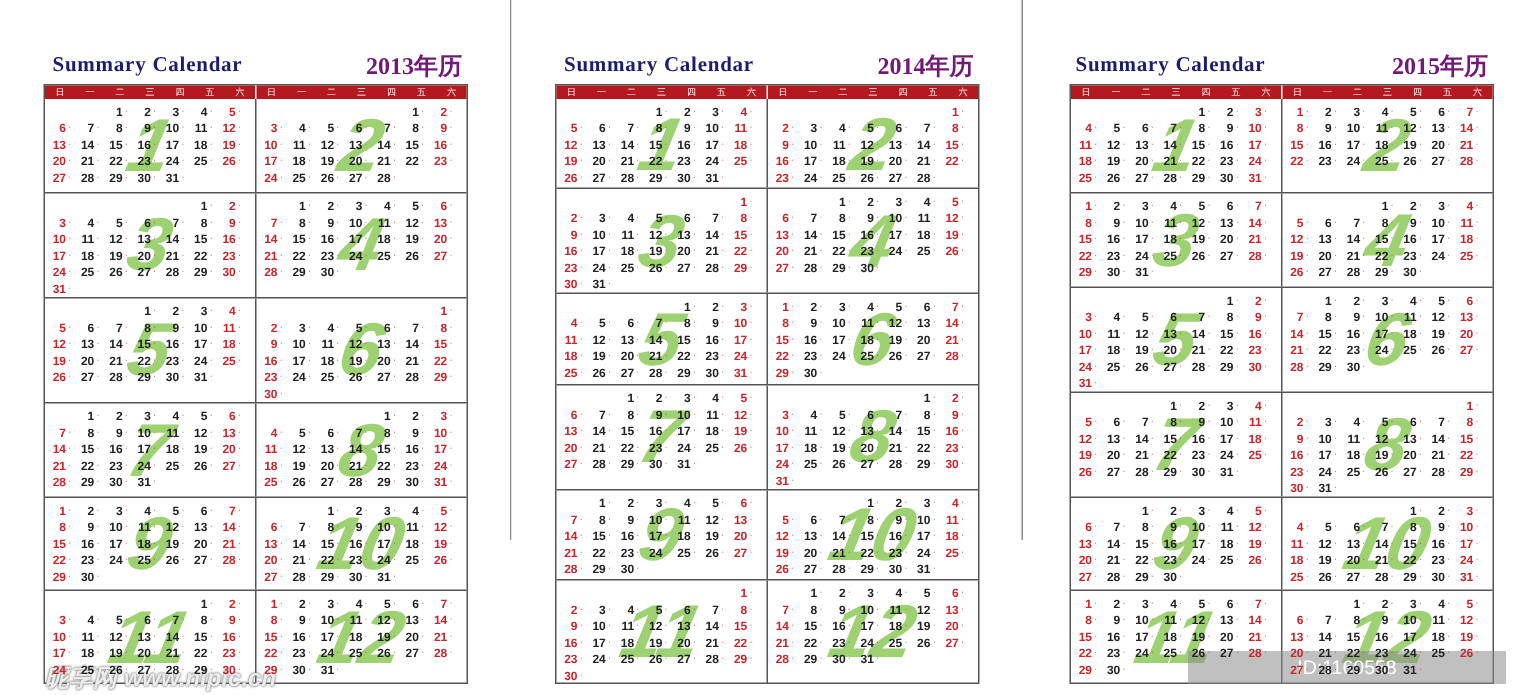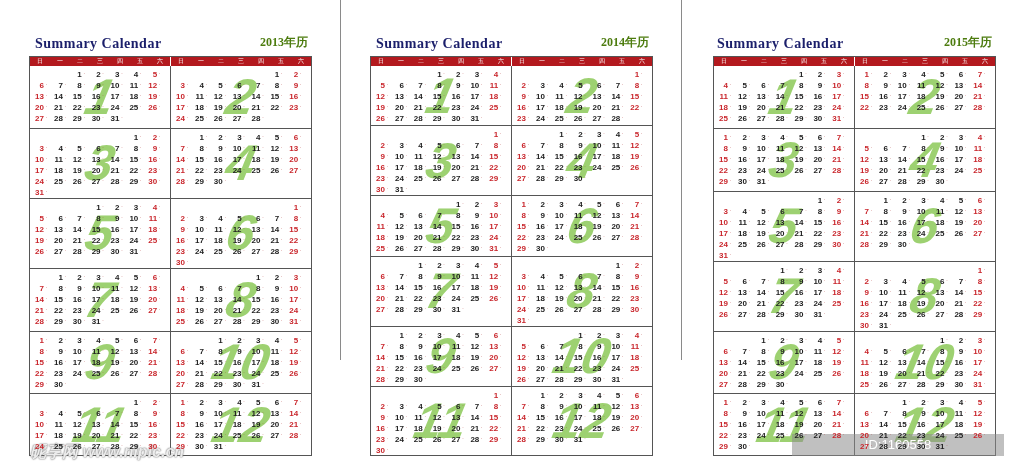--- a/index.html
+++ b/index.html
@@ -2,21 +2,21 @@
 <html><head>
 <meta charset="utf-8">
 <style>
   html,body{margin:0;padding:0;}
   body{width:1024px;height:463px;background:#fff;position:relative;overflow:hidden;font-family:"Liberation Sans",sans-serif;}
   .panel{position:absolute;top:0;height:360px;background:#fff;}
   .panel.p0{left:0;width:340px;border-right:1px solid #8a8a8a;}
   .panel.p1{left:341px;width:340px;border-right:1px solid #8a8a8a;}
   .panel.p2{left:682px;width:342px;}
   .title{position:absolute;top:36px;left:35px;font-family:"Liberation Serif",serif;font-weight:bold;font-size:14px;color:#1b1f6b;letter-spacing:0.5px;}
-  .year{position:absolute;top:34px;right:32px;font-family:"Liberation Serif",serif;font-weight:bold;font-size:12px;color:#4d7c0f;}
+  .year{position:absolute;top:34px;right:32px;font-family:"Liberation Serif",serif;font-weight:bold;font-size:16px;color:#701a75;}
   .grid{position:absolute;top:56px;left:29px;width:283px;height:400px;border:1px solid #555;box-sizing:border-box;}
   .panel.p2 .grid{left:31px;}
   .hdr{display:flex;height:9px;background:#b3191e;}
   .hdr .half{flex:1;display:flex;justify-content:space-around;align-items:center;font-size:6px;color:#fff;border-right:1px solid #fff;}
   .hdr .half:last-child{border-right:none;}
   .rows{display:flex;flex-direction:column;height:390px;}
   .mrow{flex:1;display:flex;border-top:1px solid #555;}
   .mrow:first-child{border-top:none;}
   .month{flex:1;position:relative;border-right:1px solid #555;padding:3px 4px 0 4px;box-sizing:border-box;}
   .month:last-child{border-right:none;}

